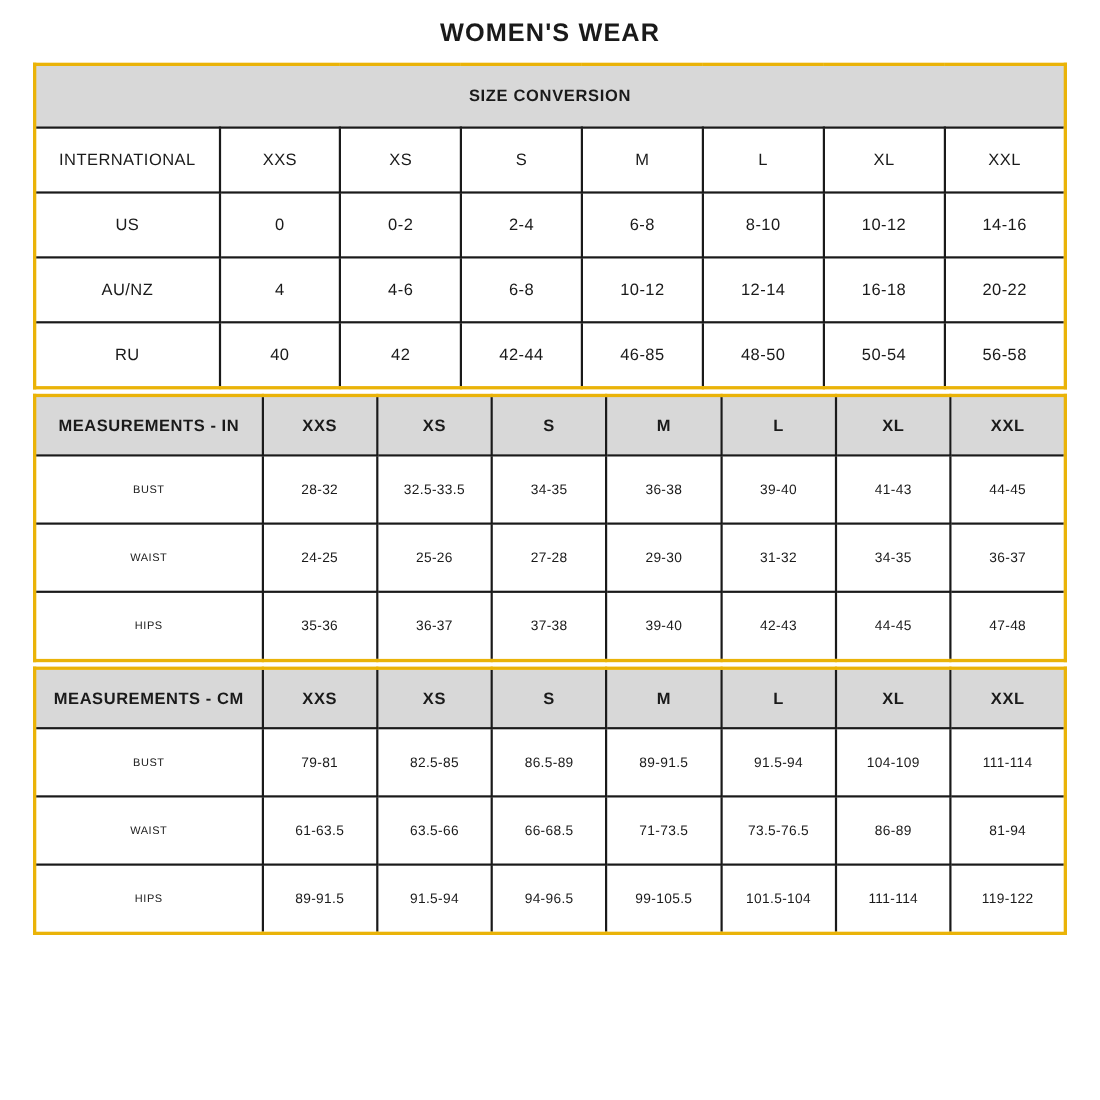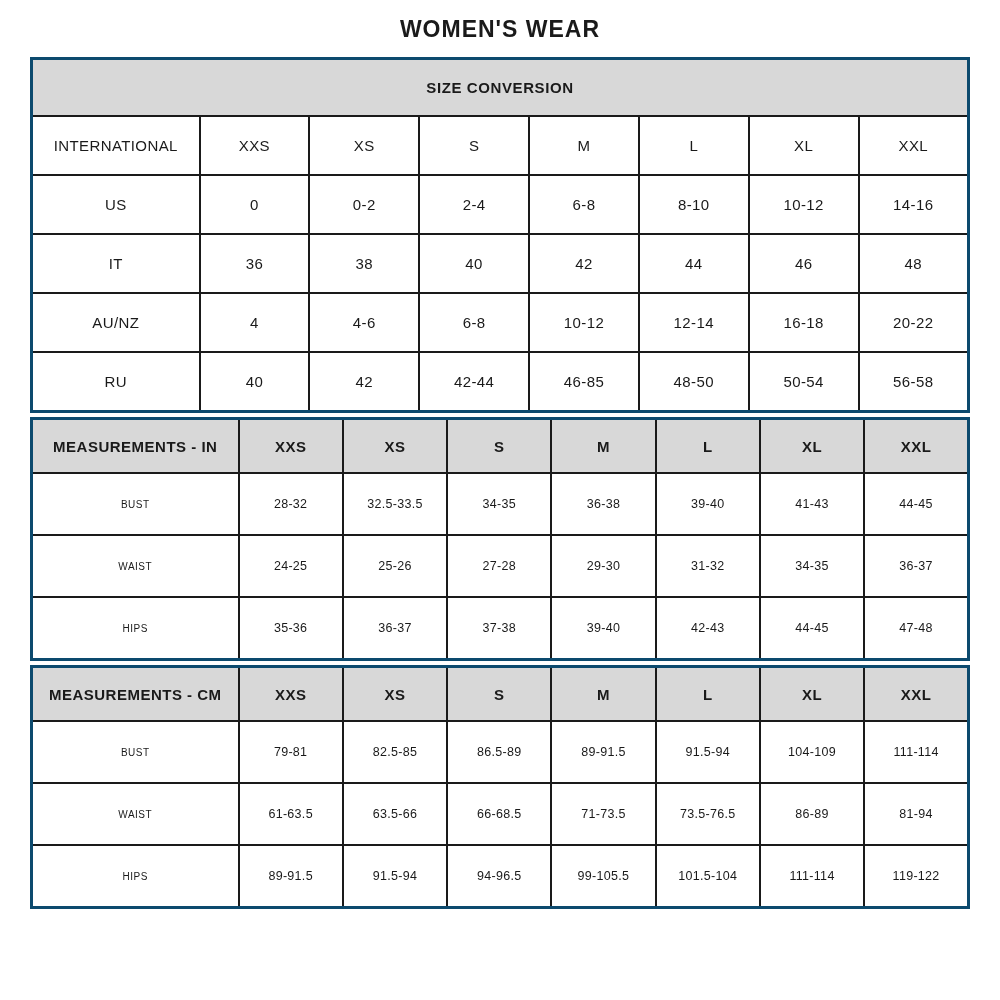--- a/index.html
+++ b/index.html
@@ -19,21 +19,21 @@
     text-align: center;
     font-size: 23px;
     font-weight: 700;
     letter-spacing: 1px;
     margin: 4px 0 14px 0;
   }
   table {
     border-collapse: collapse;
     width: 940px;
     table-layout: fixed;
-    border: 3px solid #0c4a6e;
+    border: 3px solid #eab308;
   }
   td, th {
     border: 2px solid #1a1a1a;
     text-align: center;
     vertical-align: middle;
     padding: 0 2px;
     overflow: hidden;
   }
   .gray {
     background: #d8d8d8;
@@ -106,30 +106,20 @@
     </tr>
     <tr class="data-row">
       <td>US</td>
       <td>0</td>
       <td>0-2</td>
       <td>2-4</td>
       <td>6-8</td>
       <td>8-10</td>
       <td>10-12</td>
       <td>14-16</td>
-    </tr>
-    <tr class="data-row">
-      <td>IT</td>
-      <td>36</td>
-      <td>38</td>
-      <td>40</td>
-      <td>42</td>
-      <td>44</td>
-      <td>46</td>
-      <td>48</td>
     </tr>
     <tr class="data-row">
       <td>AU/NZ</td>
       <td>4</td>
       <td>4-6</td>
       <td>6-8</td>
       <td>10-12</td>
       <td>12-14</td>
       <td>16-18</td>
       <td>20-22</td>

